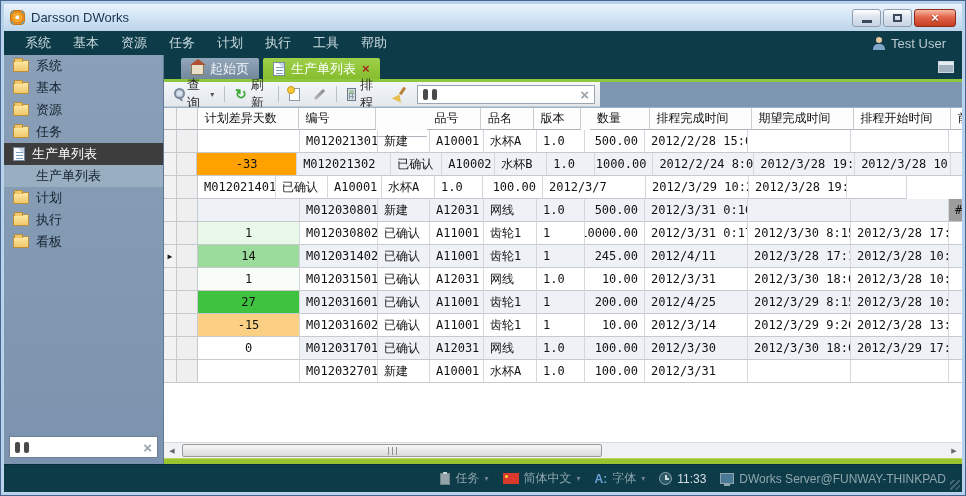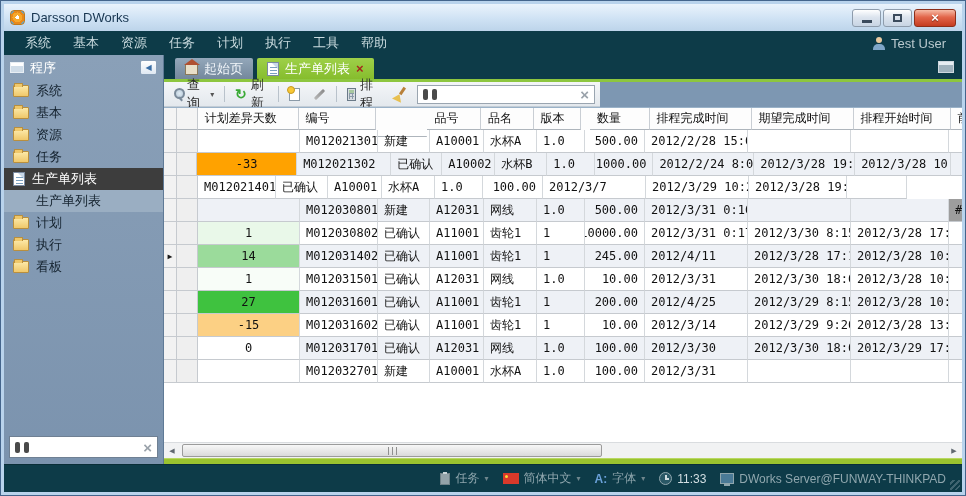--- a/index.html
+++ b/index.html
@@ -55,21 +55,21 @@
   .sb-search { height:22px; margin:4px 5px 6px 5px; background:#ffffff; border:1px solid #6f8093; display:flex; align-items:center; padding:0 5px; gap:5px; }
   .sb-search input, .tb-search input { flex:1; border:none; outline:none; font-size:12px; background:transparent; min-width:0; }
   .ic-binoc { width:14px; height:11px; position:relative; }
   .ic-binoc::before, .ic-binoc::after { content:""; position:absolute; top:0; width:5px; height:11px; background:#4a4a4a; border-radius:2px; }
   .ic-binoc::before { left:0; } .ic-binoc::after { right:0; }
   .x-gray { color:#9aa2aa; font-size:15px; font-weight:bold; line-height:1; }
 
   
   .content { flex:1; display:flex; flex-direction:column; min-width:0; background:#ffffff; }
 
-  .tabstrip { height:24px; background:#0d3b48; display:flex; align-items:flex-end; padding-left:11px; gap:4px; }
+  .tabstrip { height:24px; background:#0d3b48; display:flex; align-items:flex-end; padding-left:17px; gap:4px; }
   .tab { height:21px; border-radius:2px 2px 0 0; padding:0 10px; display:flex; align-items:center; gap:6px; font-size:13px; }
   .tab.inactive { background:linear-gradient(#93a7ba,#74889c); color:#f2f6fa; }
   .tab.active { background:linear-gradient(#9ed049,#86bd2d); color:#ffffff; }
   .tab .close-x { color:#a5281c; font-weight:bold; font-size:13px; line-height:1; }
   .ic-home { width:13px; height:11px; position:relative; margin-top:2px; background:#e8dfc8; border:1px solid #8a7a5a; }
   .ic-home::before { content:""; position:absolute; left:-2px; top:-6px; border-left:8px solid transparent; border-right:8px solid transparent; border-bottom:6px solid #b05030; }
   .float-btn { margin-left:auto; margin-right:8px; align-self:center; width:16px; height:12px; border:1px solid #cfd8df; background:#9fb2bd; position:relative; }
   .float-btn::before { content:""; position:absolute; left:0; right:0; top:0; height:3px; background:#e6edf2; }
   .green-line { height:3px; background:#8dc63f; }
 
@@ -172,25 +172,20 @@
       </span>
     <span class="user-area">
       <span class="ic-person"></span>
       <span>Test User</span>
     </span>
   </div>
 
   <div class="main">
 
     <div class="sidebar">
-      <div class="sb-header">
-        <span class="ic-window-sm"></span>
-        <span>程序</span>
-        <span class="sb-collapse">◀</span>
-      </div>
       <div id="sb-items">
           <div class="sb-item">
             <span class="ic-folder"></span>
             <span>系统</span>
           </div>
           <div class="sb-item">
             <span class="ic-folder"></span>
             <span>基本</span>
           </div>
           <div class="sb-item">

